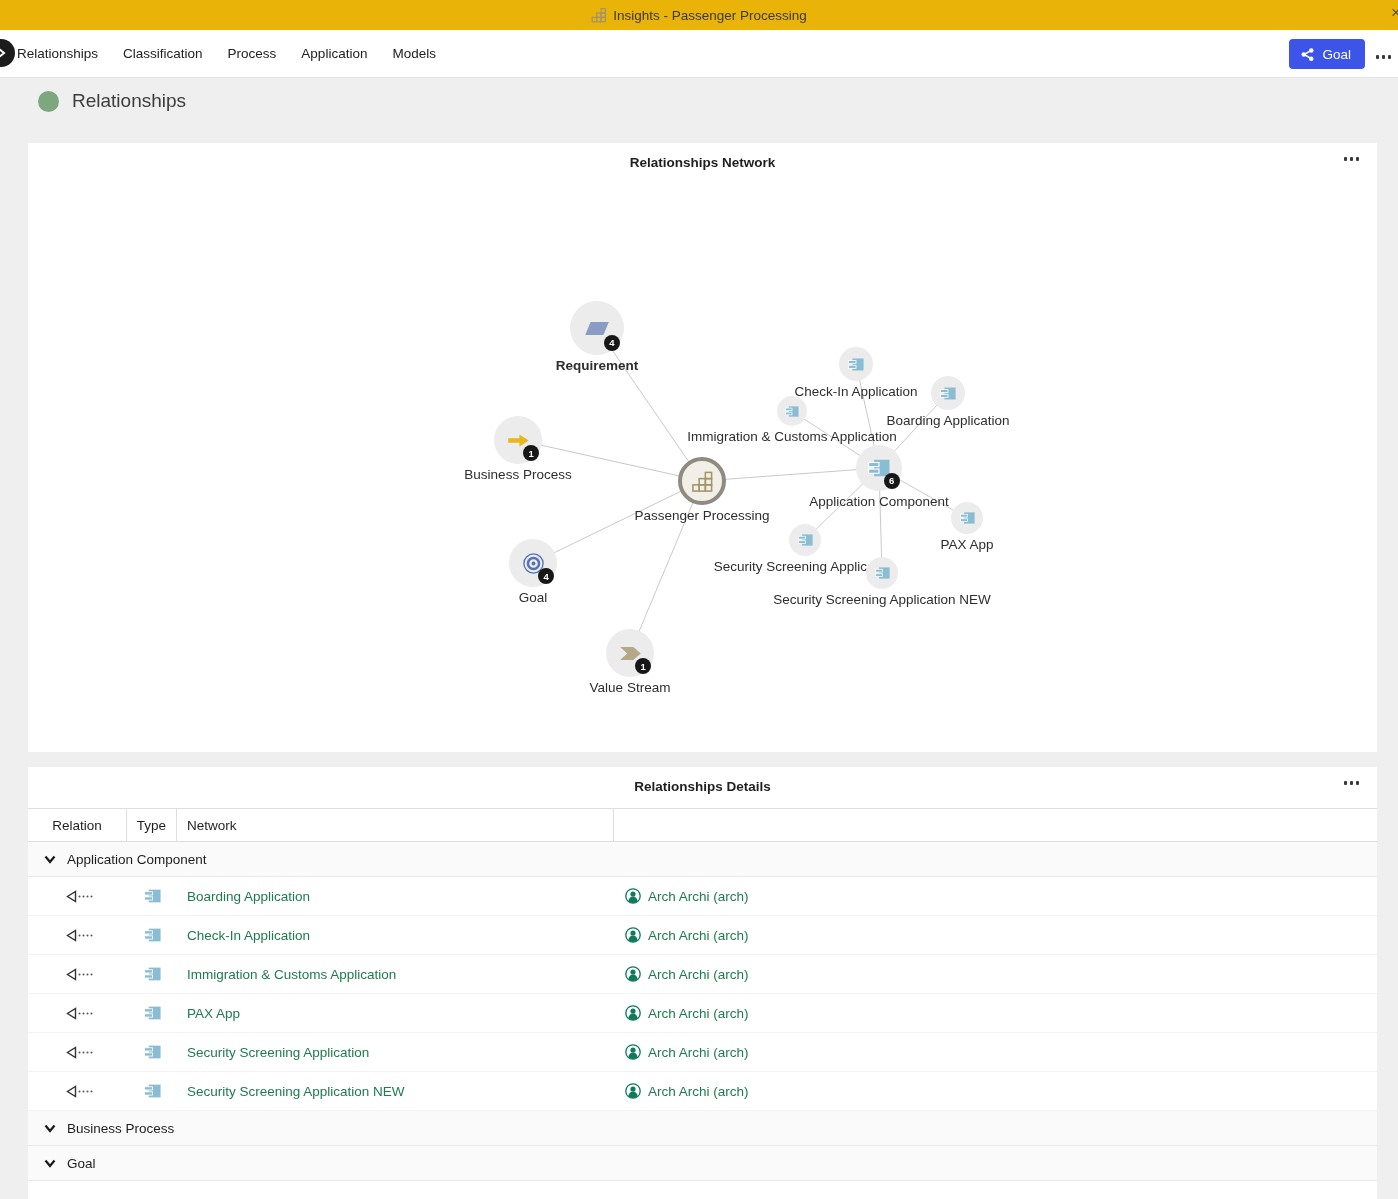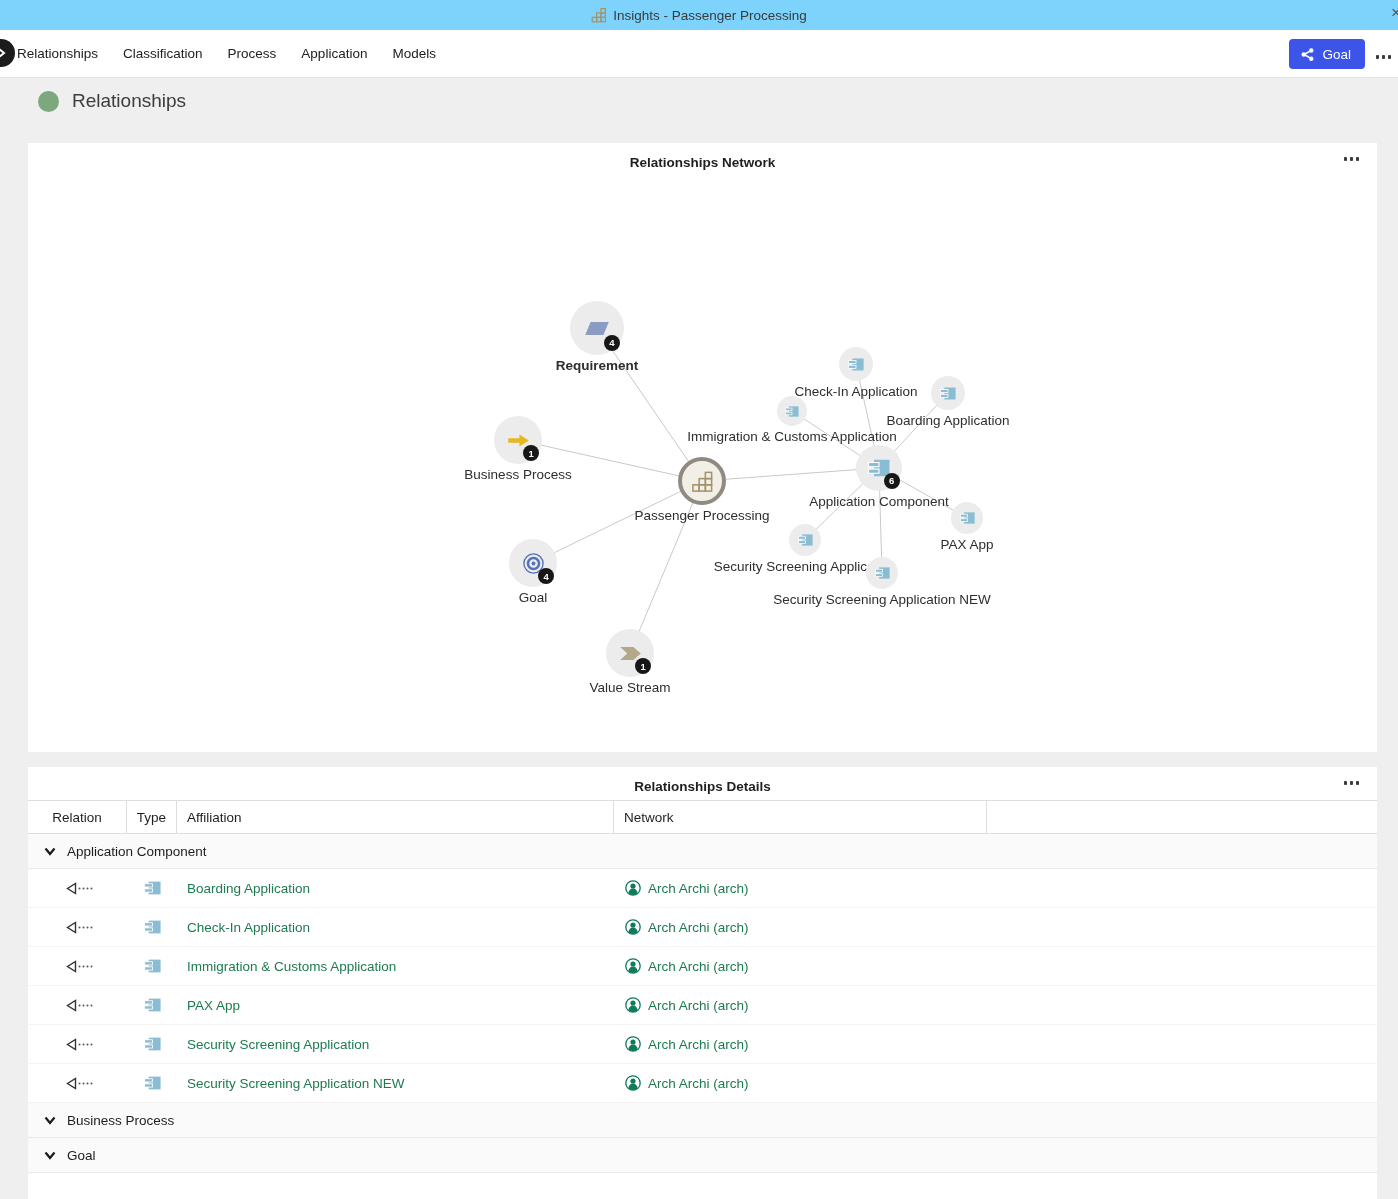--- a/index.html
+++ b/index.html
@@ -7,21 +7,21 @@
   body {
     font-family: "Liberation Sans", sans-serif;
     background:#efefef;
     position:relative;
     overflow:hidden;
     color:#333;
   }
   
   .titlebar{
     position:absolute; top:0; left:0; width:100%; height:30px;
-    background:#7dd3fc; display:flex; align-items:center; justify-content:center;
+    background:#eab308; display:flex; align-items:center; justify-content:center;
     font-size:13.5px; color:#3a3a3a; gap:7px;
   }
   .titlebar .close{
     position:absolute; right:-3px; top:3px; font-size:17px; color:#555;
     background:none; border:none; cursor:pointer; font-family:inherit;
   }
   
   .navbar{
     position:absolute; top:30px; left:0; width:100%; height:48px;
     background:#fff; border-bottom:1px solid #e3e3e3;
@@ -73,21 +73,21 @@
     position:absolute; transform:translateX(-50%); white-space:nowrap;
     font-size:13.5px; color:#2e2e2e;
   }
   .node-badge{
     position:absolute; width:16px; height:16px; border-radius:50%;
     background:#171717; color:#fff; font-size:9.5px; font-weight:bold;
     display:flex; align-items:center; justify-content:center;
   }
   
   .thead{
-    margin-top:6px;
+    margin-top:14px;
     display:grid; grid-template-columns:99px 50px 437px 373px 375px auto;
     border-top:1px solid #dedede; border-bottom:1px solid #dedede;
     height:34px; align-items:center; font-size:13.5px; color:#1f1f1f;
   }
   .th{ height:100%; display:flex; align-items:center; border-right:1px solid #dedede; padding-left:10px; }
   .th.center{ justify-content:center; padding-left:0; }
   .th.last{ border-right:1px solid #dedede; }
   .group-row{
     height:35px; background:#fafafa; display:flex; align-items:center;
     padding-left:16px; gap:11px; font-size:13.5px; color:#1d1d1d;
@@ -335,21 +335,20 @@
 <section class="panel panel-details">
   <div class="panel-title">Relationships Details</div>
   <button class="dots panel-ellipsis">
       <i></i>
       <i></i>
       <i></i>
     </button>
   <div class="thead">
     <div class="th center">Relation</div>
     <div class="th center">Type</div>
-    <div class="th">Affiliation</div>
     <div class="th last">Network</div>
     <div></div>
   </div>
   <div id="table-body">
       <div class="group-row">
         <span class="icon">
           <svg width="12" height="9" viewBox="0 0 12 9">
       <polyline points="1.5,1.5 6,7 10.5,1.5" fill="none" stroke="#1a1a1a" stroke-width="2.2"></polyline>
           </svg>
         </span>

